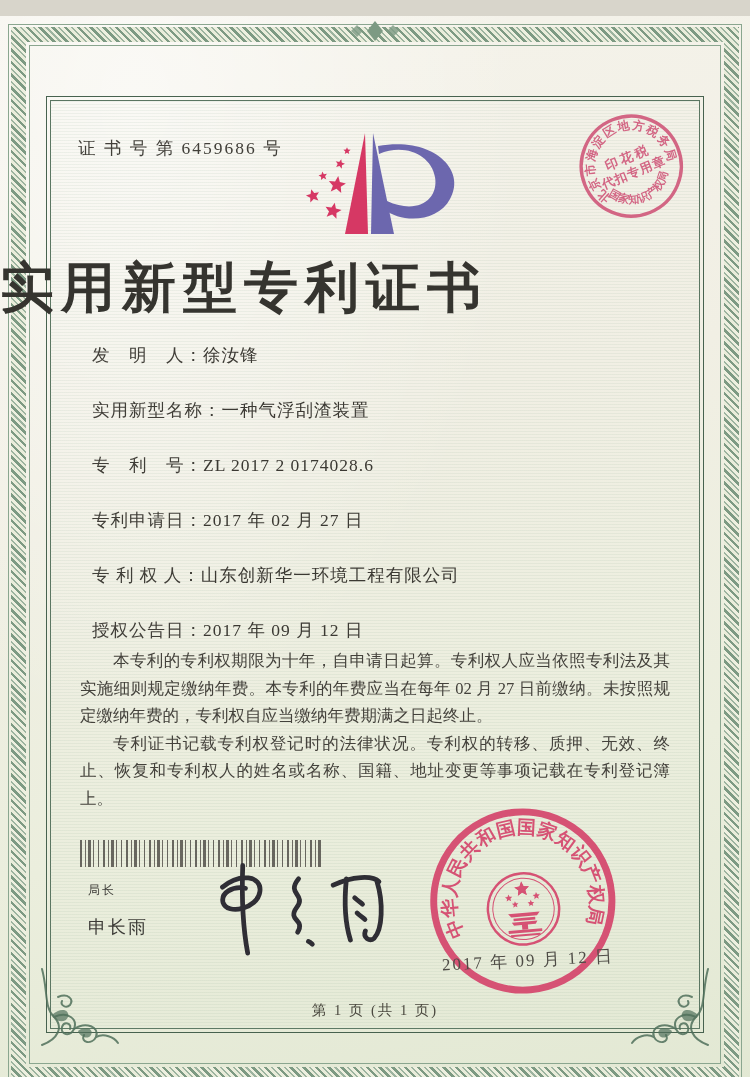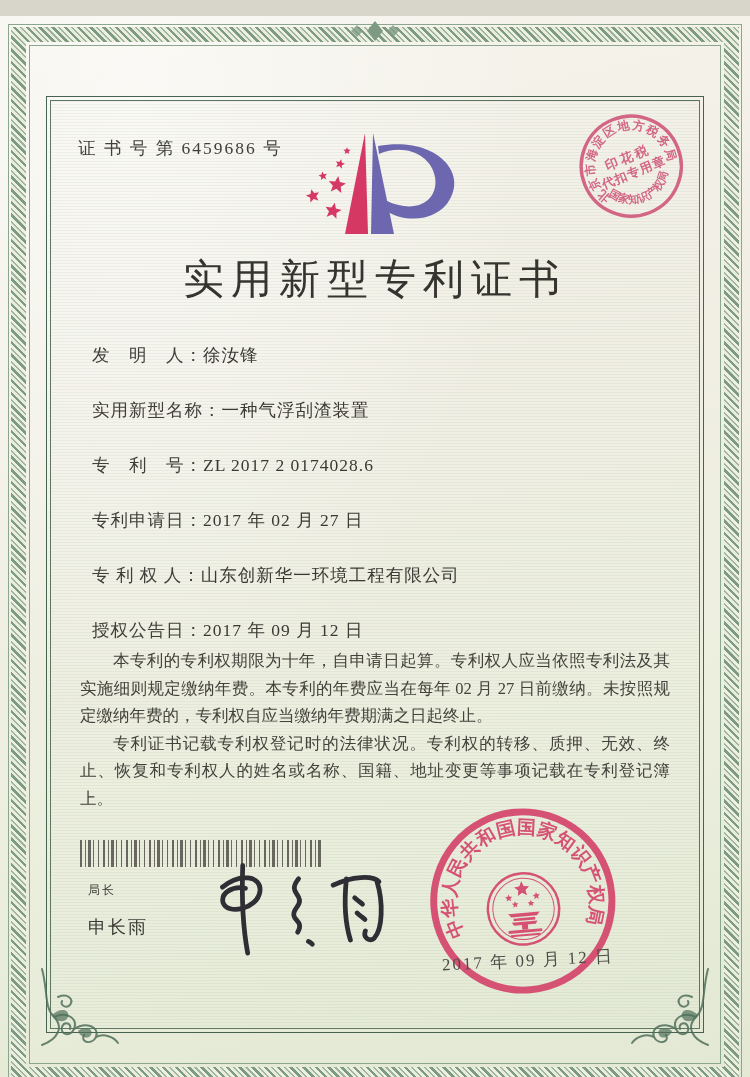--- a/index.html
+++ b/index.html
@@ -38,21 +38,21 @@
     pointer-events:none;
   }
   .flourish{position:absolute; bottom:42px;}
   .flourish.left{left:34px;}
   .flourish.right{right:34px; transform:scaleX(-1);}
   
   .cert-no{position:absolute; left:78px; top:120px; font-size:17.5px; letter-spacing:2px; color:#413f39;}
   .logo{position:absolute; left:281px; top:114px;}
   .title{
     position:absolute; left:0; right:0; top:236px;
-    text-align:center; font-size:41px; font-weight:400;
+    font-size:54px; font-weight:700;
     letter-spacing:7px; color:#35342f;
   }
   .fields{position:absolute; left:92px; top:327px; width:540px;}
   .field-row{height:55px; font-size:17.5px; letter-spacing:1px; white-space:nowrap;}
   .field-label{color:#403e38;}
   .field-value{color:#3b3933;}
   .paragraphs{position:absolute; left:80px; top:631px; width:590px;}
   .paragraphs p{
     margin:0; text-indent:2em; text-align:justify;
     font-size:16.5px; line-height:27.5px; color:#44423c;
@@ -235,14 +235,15 @@
         <textPath href="#stampTopArc">北京市海淀区地方税务局</textPath>
       </text>
       <text class="stamp-text" font-size="11" textLength="76" lengthAdjust="spacing">
         <textPath href="#stampBottomArc">国家知识产权局</textPath>
       </text>
       <text class="stamp-text" x="55" y="50" font-size="13" letter-spacing="3" text-anchor="middle">印花税</text>
       <text class="stamp-text" x="55" y="66" font-size="12.5" letter-spacing="1" text-anchor="middle">代扣专用章</text>
     </svg>
   </div>
 
+  <div class="footer">第 1 页 (共 1 页)</div>
 
 </div>
 
 </body></html>

